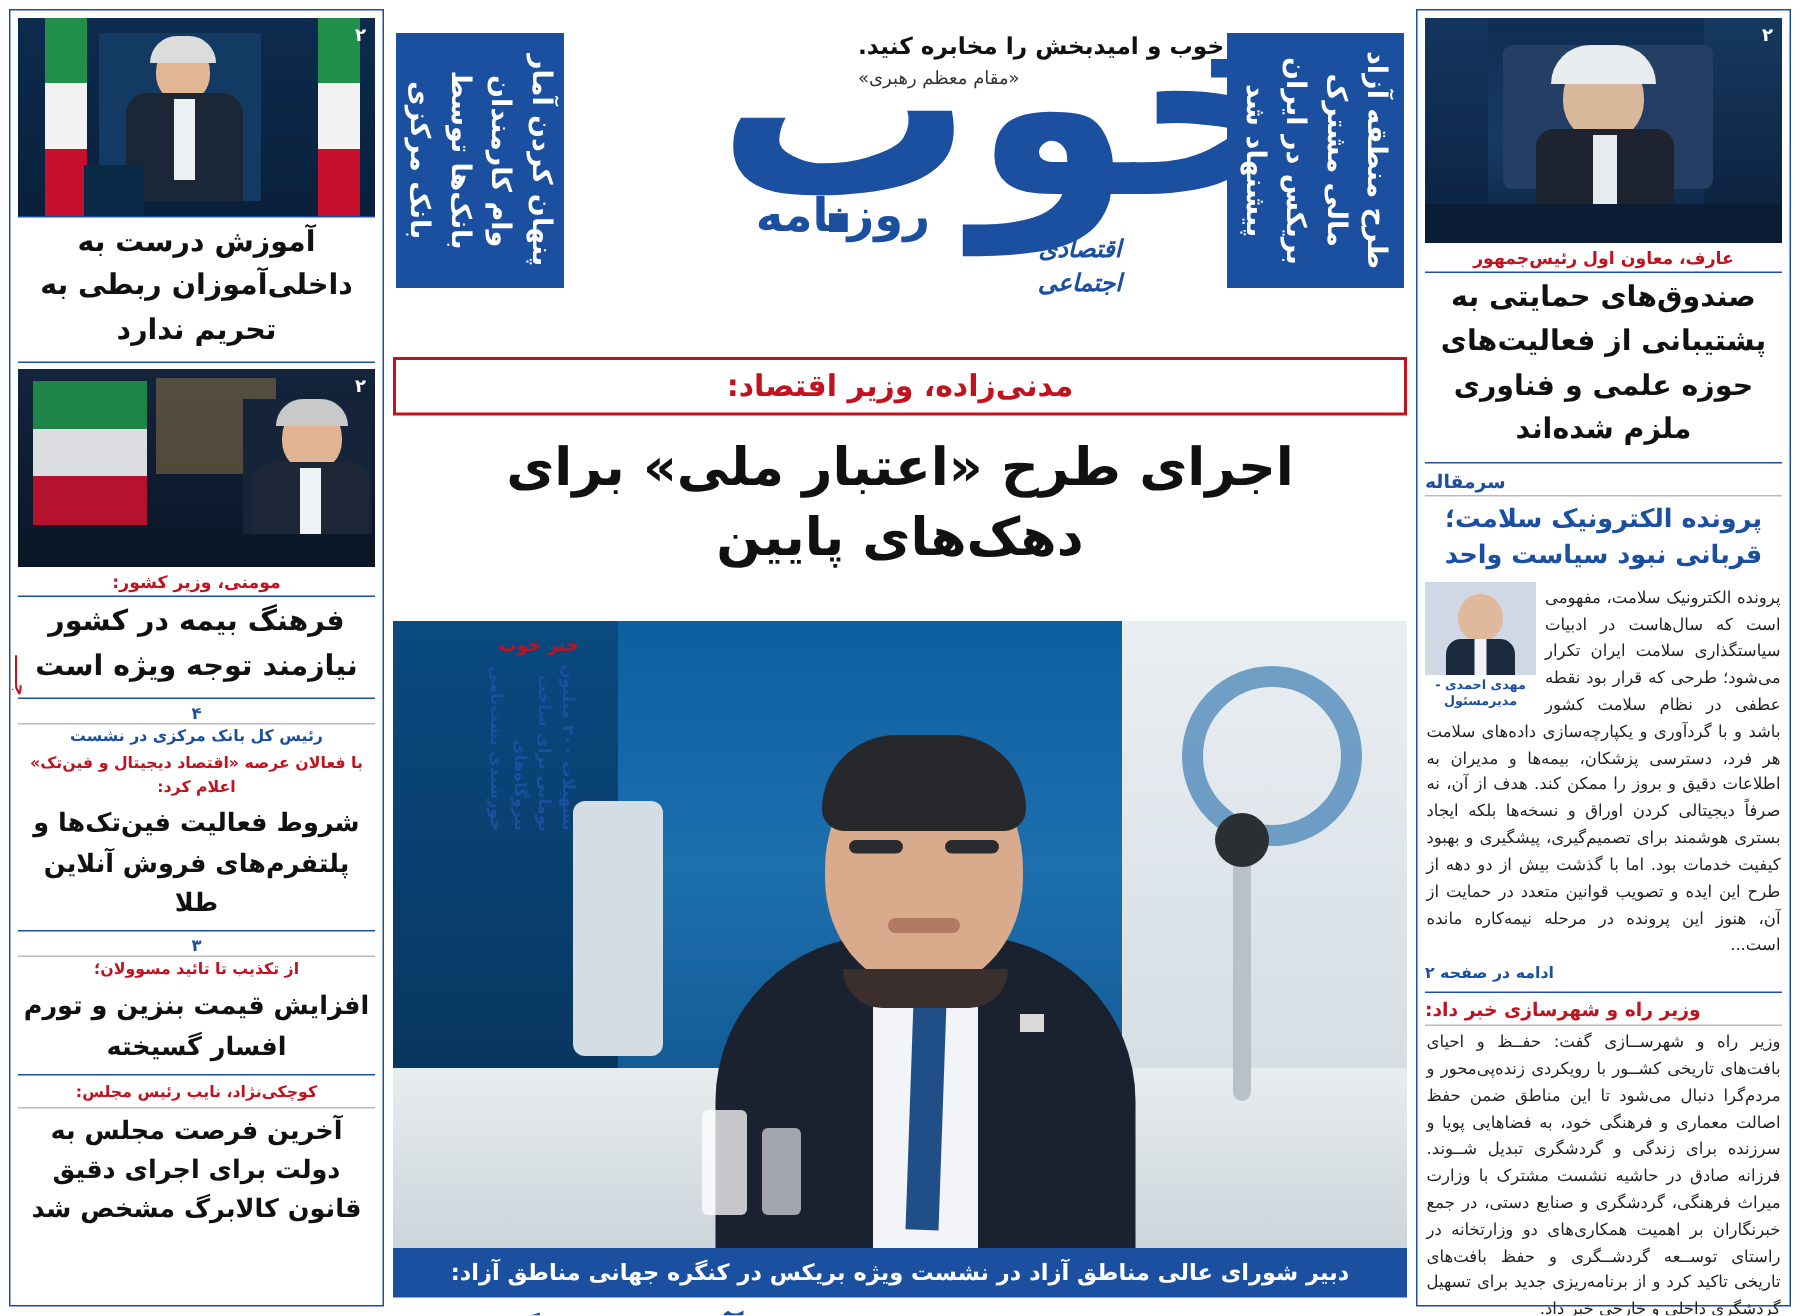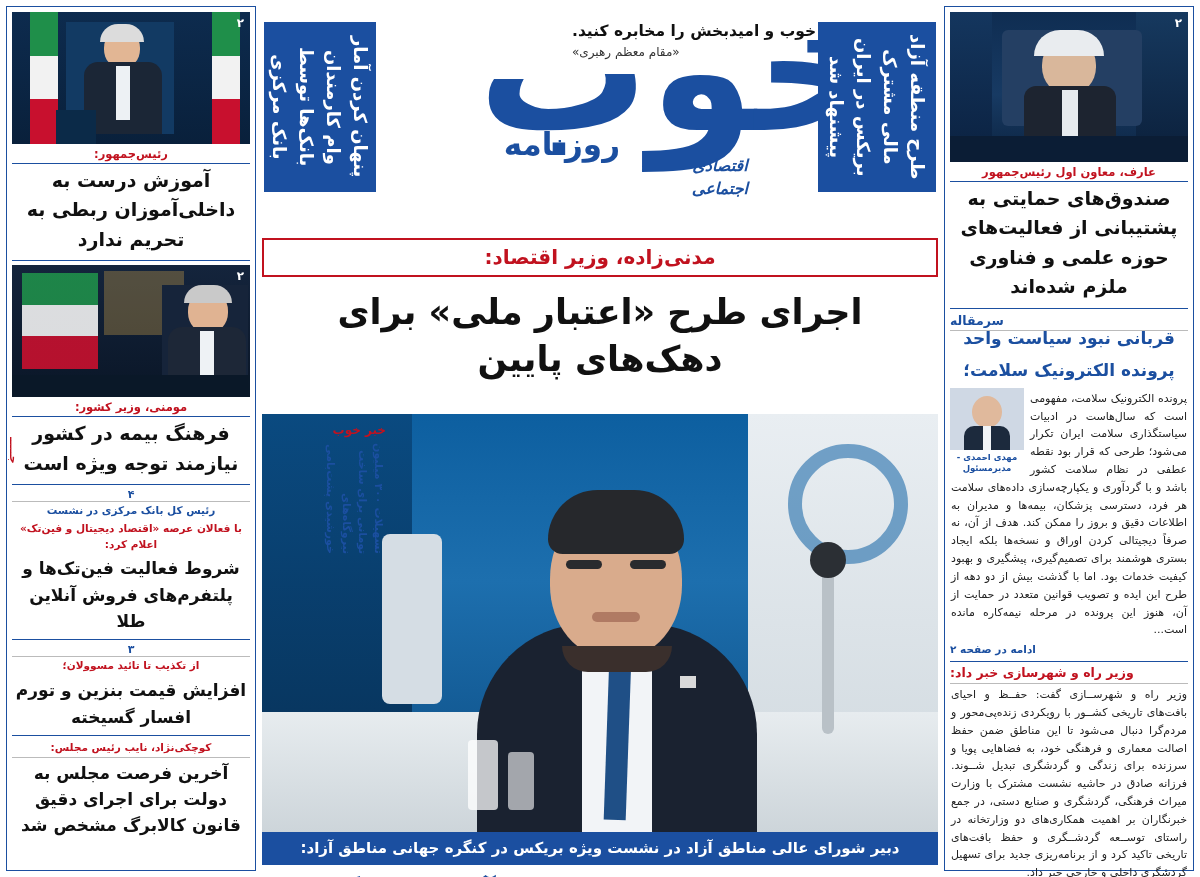--- a/index.html
+++ b/index.html
@@ -326,22 +326,22 @@
       <div style="position:absolute;left:0;bottom:0;width:100%;height:26px;background:#0b1d35;"></div>
       <div class="pagenum">۲</div>
     </div>
     <div class="caption">عارف، معاون اول رئیس‌جمهور</div>
     <div class="rule"></div>
     <div class="headline-sm">صندوق‌های حمایتی به پشتیبانی از فعالیت‌های حوزه علمی و فناوری ملزم شده‌اند</div>
     <div class="rule"></div>
 
     <div class="kicker-blue" style="padding-top:4px;">سرمقاله</div>
     <div class="rule-thin"></div>
+    <div class="art-title" style="color:#1b4fa0;">پرونده الکترونیک سلامت؛</div>
     <div class="art-title" style="color:#1b4fa0;margin-top:-8px;">قربانی نبود سیاست واحد</div>
-    <div class="art-title" style="color:#1b4fa0;">پرونده الکترونیک سلامت؛</div>
 
     <div class="author-box">
       <div class="author-photo">
         <div style="position:absolute;inset:0;background:#cfd8e4;"></div>
         <div style="position:absolute;left:22px;top:8px;width:30px;height:32px;border-radius:50%;background:#e0b99c;"></div>
         <div style="position:absolute;left:14px;top:38px;width:46px;height:26px;background:#1c2a3d;border-radius:10px 10px 0 0;"></div>
         <div style="position:absolute;left:33px;top:38px;width:8px;height:26px;background:#f0f3f6;"></div>
       </div>
       <div class="author-name">مهدی احمدی - مدیرمسئول</div>
     </div>
@@ -422,21 +422,20 @@
       <div class="flagstripe" style="left:18px;background:linear-gradient(180deg,#1f8f4a 0 33%,#f2f2f2 33% 66%,#c8102e 66% 100%);"></div>
       <div class="flagstripe" style="left:200px;background:linear-gradient(180deg,#1f8f4a 0 33%,#f2f2f2 33% 66%,#c8102e 66% 100%);"></div>
       <div style="position:absolute;left:54px;top:10px;width:108px;height:112px;background:#123a63;"></div>
       <div class="ph-person" style="left:92px;top:16px;width:36px;height:40px;background:#e2b694;"></div>
       <div style="position:absolute;left:88px;top:12px;width:44px;height:18px;background:#dcdcdc;border-radius:22px 22px 0 0;"></div>
       <div style="position:absolute;left:72px;top:50px;width:78px;height:72px;background:#1b2636;border-radius:14px 14px 0 0;"></div>
       <div style="position:absolute;left:104px;top:54px;width:14px;height:54px;background:#edf1f4;"></div>
       <div style="position:absolute;left:44px;bottom:0;width:40px;height:34px;background:#0b2a48;"></div>
       <div class="pagenum">۲</div>
     </div>
-    <div class="caption">رئیس‌جمهور:</div>
     <div class="rule"></div>
     <div class="headline-sm">آموزش درست به داخلی‌آموزان ربطی به تحریم ندارد</div>
     <div class="rule"></div>
 
     <div class="photo" style="height:132px;margin-top:4px;">
       <div class="ph-bg" style="background:linear-gradient(180deg,#14243c,#0a1627);"></div>
       <div style="position:absolute;left:10px;top:8px;width:76px;height:96px;background:linear-gradient(180deg,#1f8f4a 0 33%,#f2f2f2 33% 66%,#c8102e 66% 100%);opacity:.9;"></div>
       <div style="position:absolute;left:92px;top:6px;width:80px;height:64px;background:#caa14a;opacity:.35;"></div>
       <div style="position:absolute;left:150px;top:20px;width:86px;height:112px;background:#16243a;"></div>
       <div class="ph-person" style="left:176px;top:24px;width:40px;height:44px;background:#e0b392;"></div>

